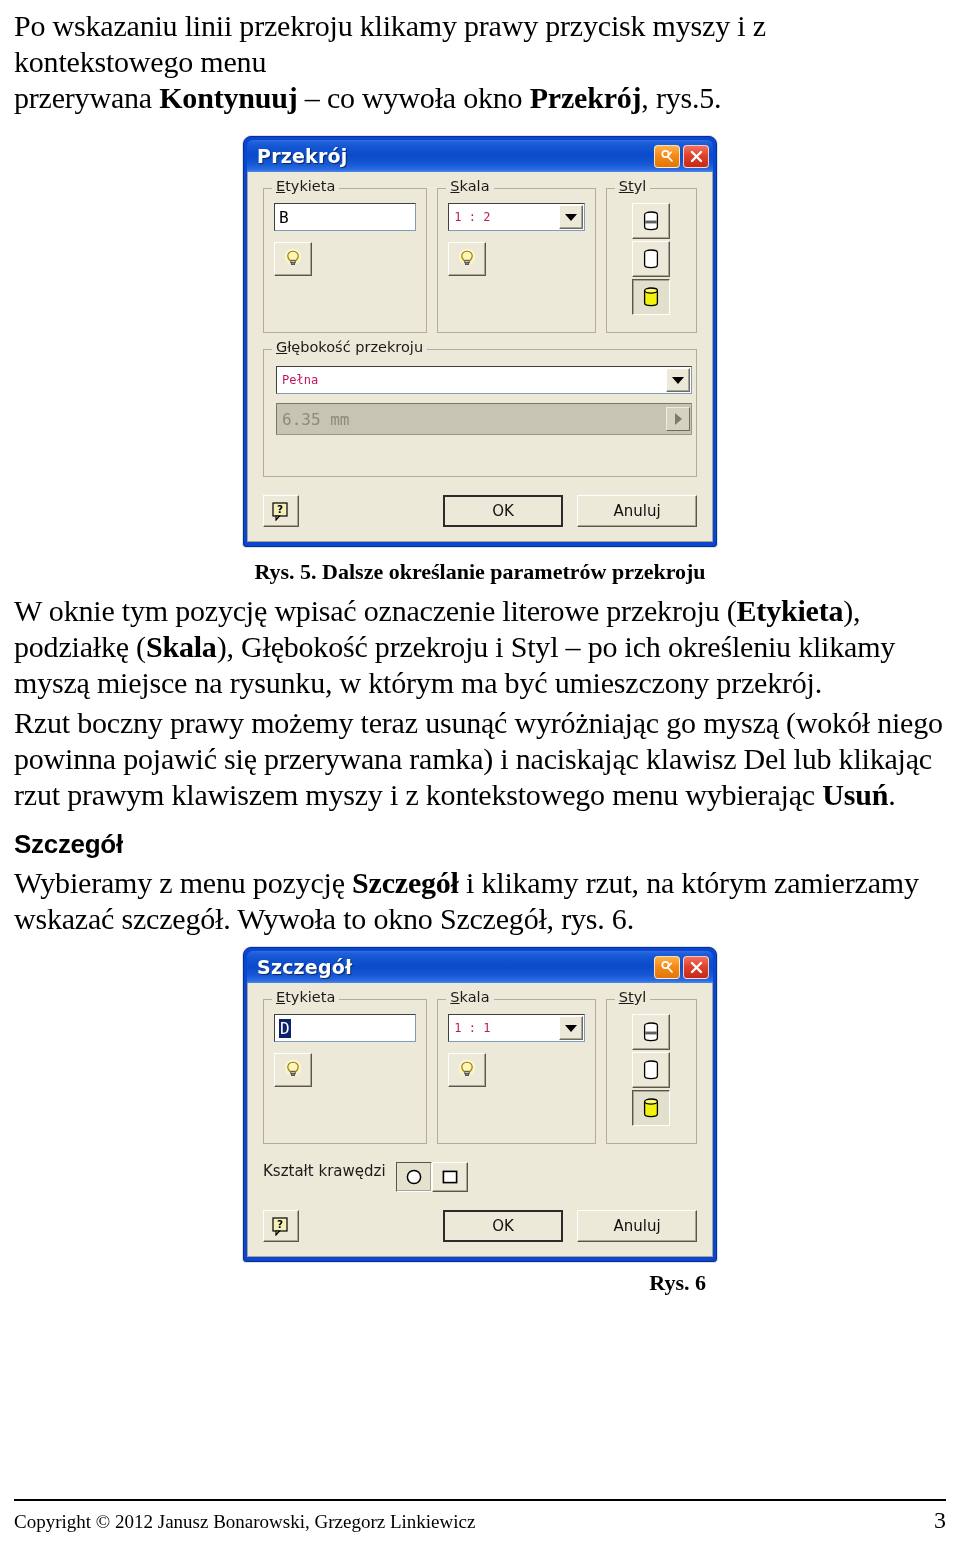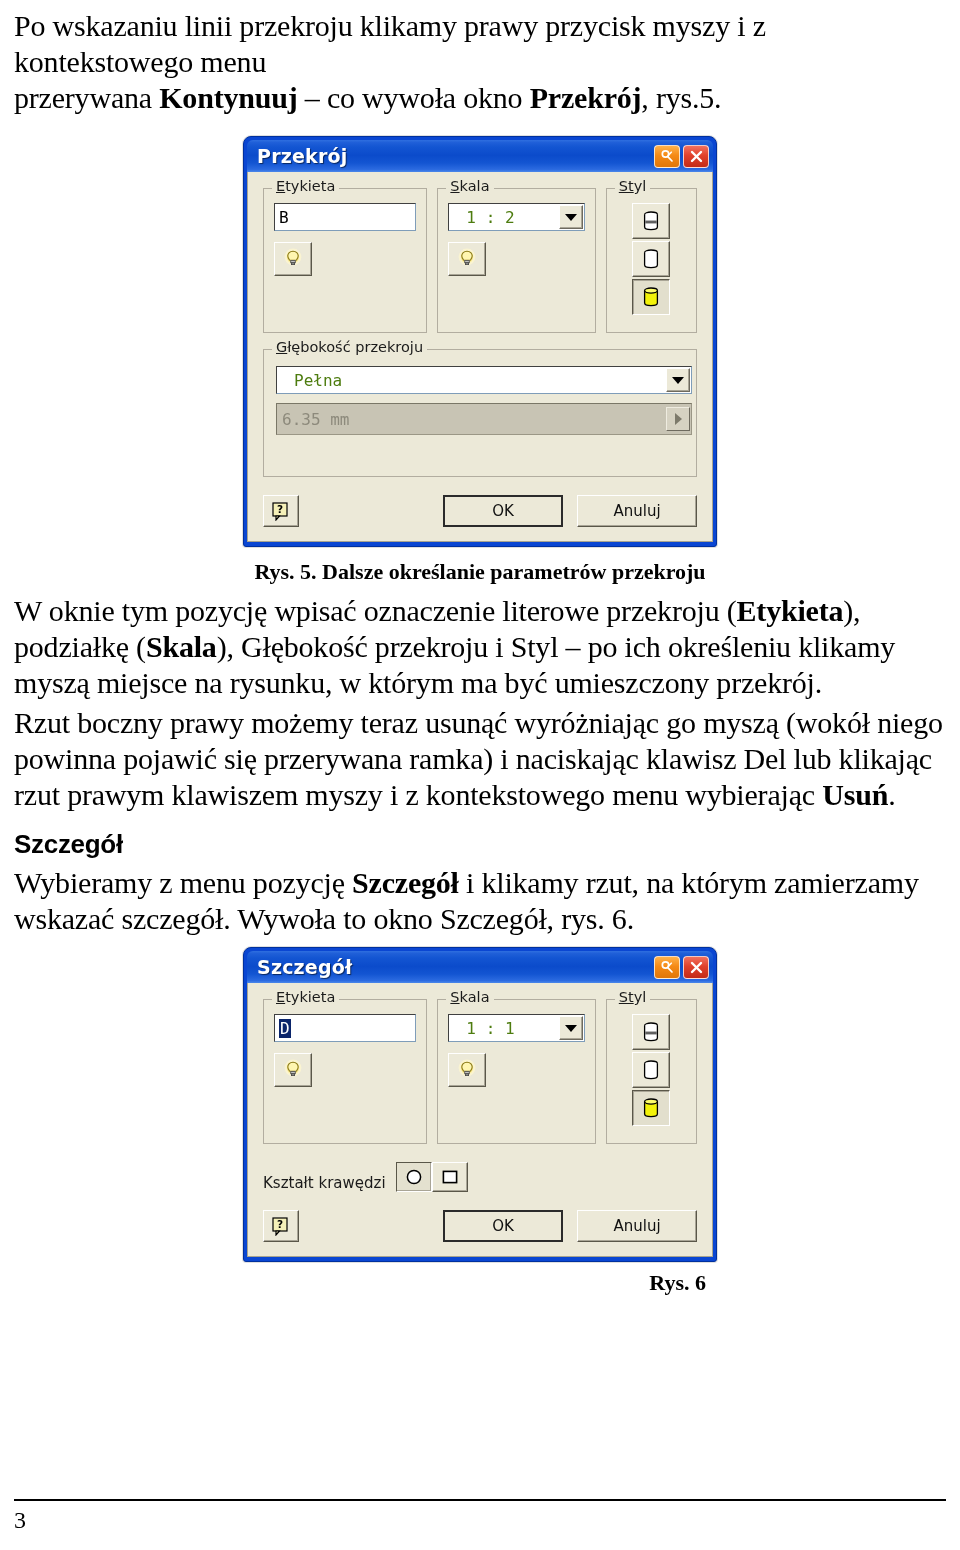--- a/index.html
+++ b/index.html
@@ -194,24 +194,23 @@
     height: 28px;
     display: flex;
     align-items: center;
     box-sizing: border-box;
     position: relative;
   }
   .xcombo-text {
     flex: 1 1 auto;
     padding: 0 5px;
     font-family: "DejaVu Sans Mono", "Liberation Mono", monospace;
-    font-size: 16px;
-    color: #4d7c0f;
+    font-size: 12px;
+    color: #be185d;
     white-space: nowrap;
-    margin-left: 12px;
   }
   .xcombo-arrow {
     width: 24px; height: 24px;
     margin-right: 1px;
     background: #ece9d8;
     border: 1px solid #ffffff;
     border-right-color: #6e6a5e;
     border-bottom-color: #6e6a5e;
     box-shadow: inset -1px -1px 0 #a9a596;
     display: flex; align-items: center; justify-content: center;
@@ -294,21 +293,21 @@
   
   .grp-depth {
     margin-top: 16px;
     height: 128px;
     padding: 16px 4px 10px 12px;
   }
 
   
   .edge-row {
     display: flex;
-    align-items: flex-end;
+    align-items: flex-start;
     margin-top: 18px;
     gap: 10px;
   }
   .edge-label {
     font-family: "DejaVu Sans", "Liberation Sans", sans-serif;
     font-size: 15px;
     color: #1b1b1b;
     white-space: nowrap;
   }
   .edge-btns { display: flex; }
@@ -642,17 +641,18 @@
   <div style="height:6px"></div>
 
   <p class="figcaption figcaption-right">Rys. 6</p>
 
   <div style="height:6px"></div>
 
 
   <div class="footer">
     <div class="footer-rule"></div>
     <div class="footer-row">
+      <span>Copyright © 2012 Janusz Bonarowski, Grzegorz Linkiewicz</span>
       <span class="footer-page">3</span>
     </div>
   </div>
 
 </div>
 
 </body></html>

